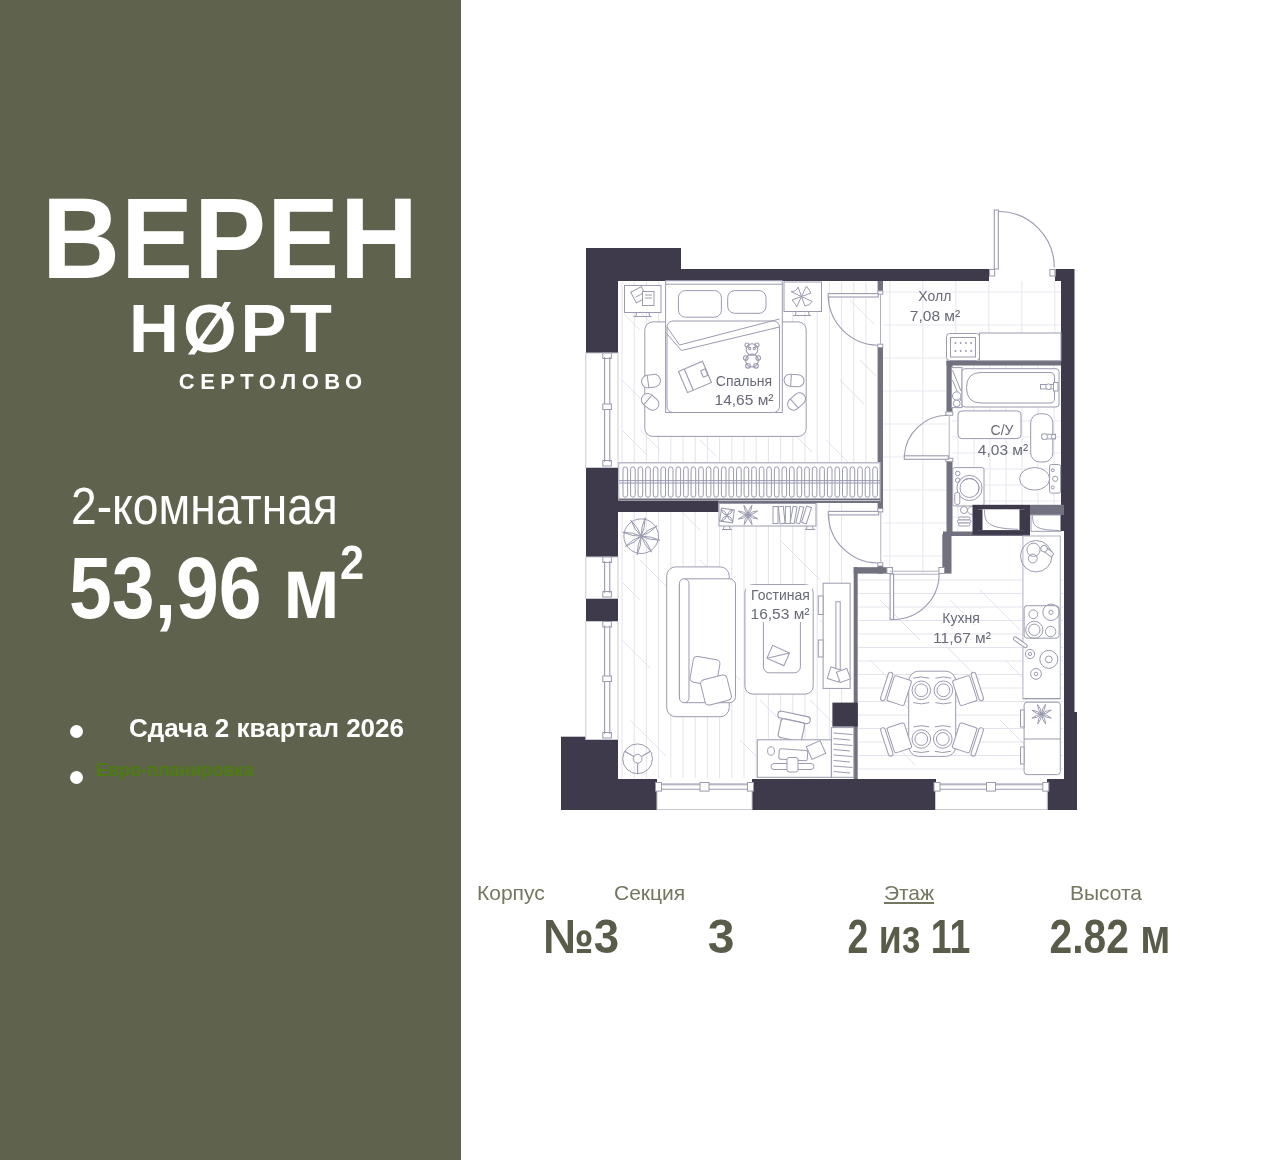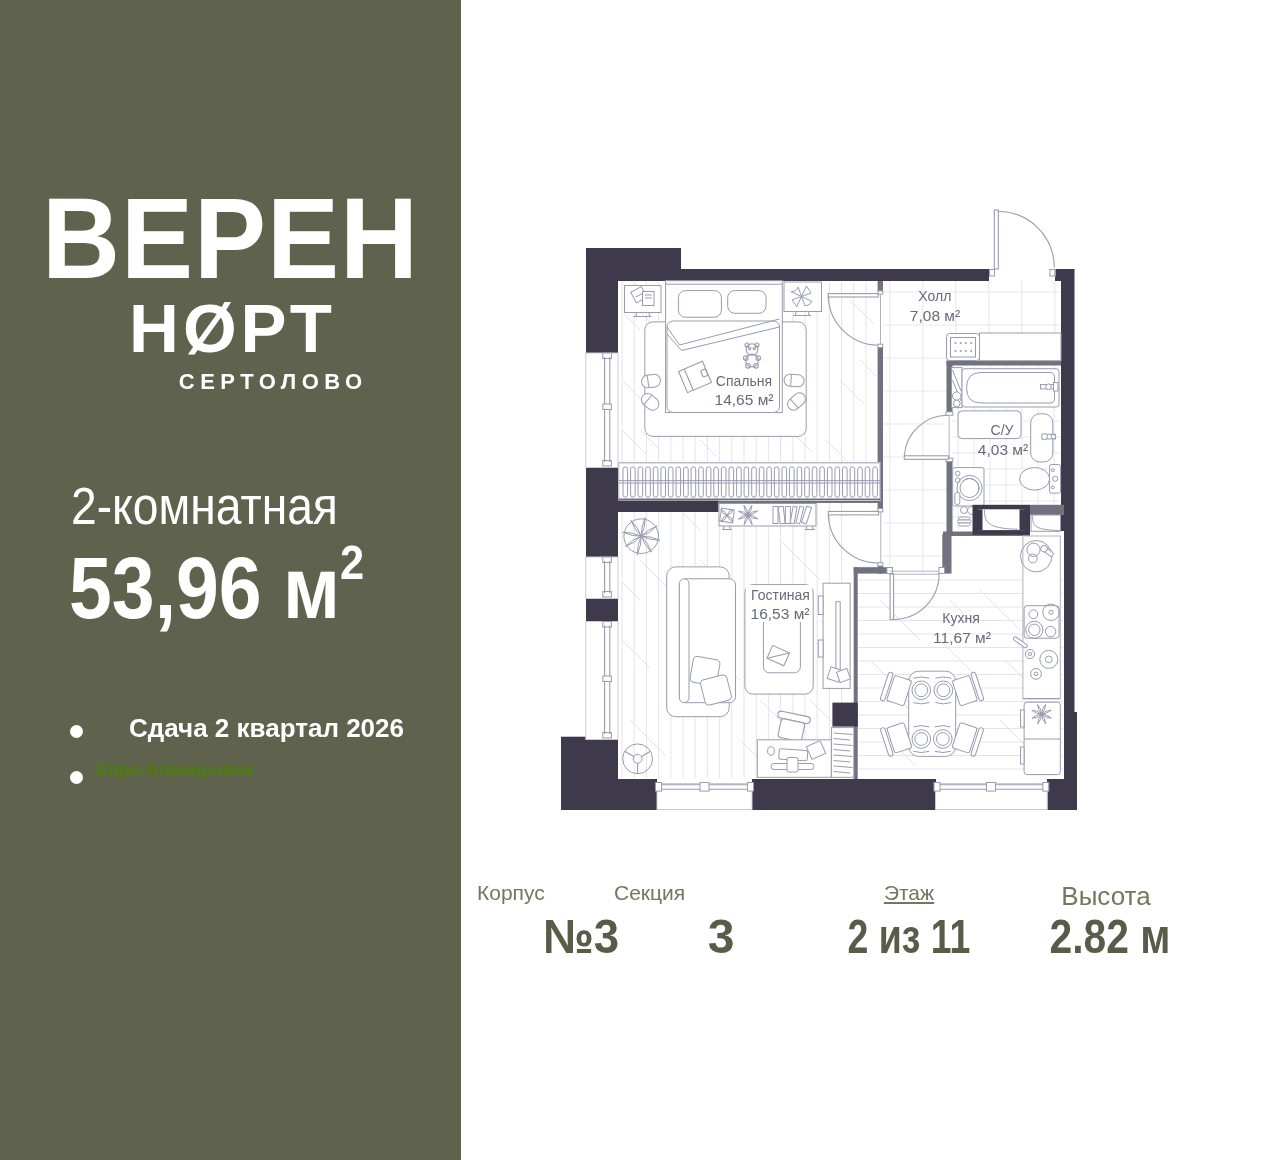--- a/index.html
+++ b/index.html
@@ -29,21 +29,21 @@
 
 <div class="abs" style="left:477px;top:881px;width:200px;text-align:left;color:#74775f;font-size:21px;">Корпус</div>
 <div class="abs" style="left:481px;top:909px;width:200px;text-align:center;color:#585c48;font-weight:700;font-size:48px;transform:scaleX(0.95);">№3</div>
 
 <div class="abs" style="left:614px;top:881px;width:200px;text-align:left;color:#74775f;font-size:21px;">Секция</div>
 <div class="abs" style="left:621px;top:909px;width:200px;text-align:center;color:#585c48;font-weight:700;font-size:48px;">3</div>
 
 <div class="abs" style="left:809px;top:881px;width:200px;text-align:center;color:#74775f;font-size:21px;text-decoration:underline;">Этаж</div>
 <div class="abs" style="left:809px;top:909px;width:200px;text-align:center;color:#585c48;font-weight:700;font-size:48px;transform:scaleX(0.78);">2 из 11</div>
 
-<div class="abs" style="left:1006px;top:881px;width:200px;text-align:center;color:#74775f;font-size:26px;">Высота</div>
+<div class="abs" style="left:1006px;top:881px;width:200px;text-align:center;color:#74775f;font-size:21px;">Высота</div>
 <div class="abs" style="left:1010px;top:909px;width:200px;text-align:center;color:#585c48;font-weight:700;font-size:48px;transform:scaleX(0.85);">2.82 м</div>
 
 <svg id="plan" class="abs" style="left:0;top:0;" width="1280" height="1160" viewBox="0 0 1280 1160">
 
 <g stroke="#e3e3ed" stroke-width="1">
 <line x1="622" y1="282" x2="622" y2="462"></line>
 <line x1="634.2" y1="282" x2="634.2" y2="462"></line>
 <line x1="646.4000000000001" y1="282" x2="646.4000000000001" y2="462"></line>
 <line x1="658.6000000000001" y1="282" x2="658.6000000000001" y2="462"></line>
 <line x1="670.8000000000002" y1="282" x2="670.8000000000002" y2="462"></line>

